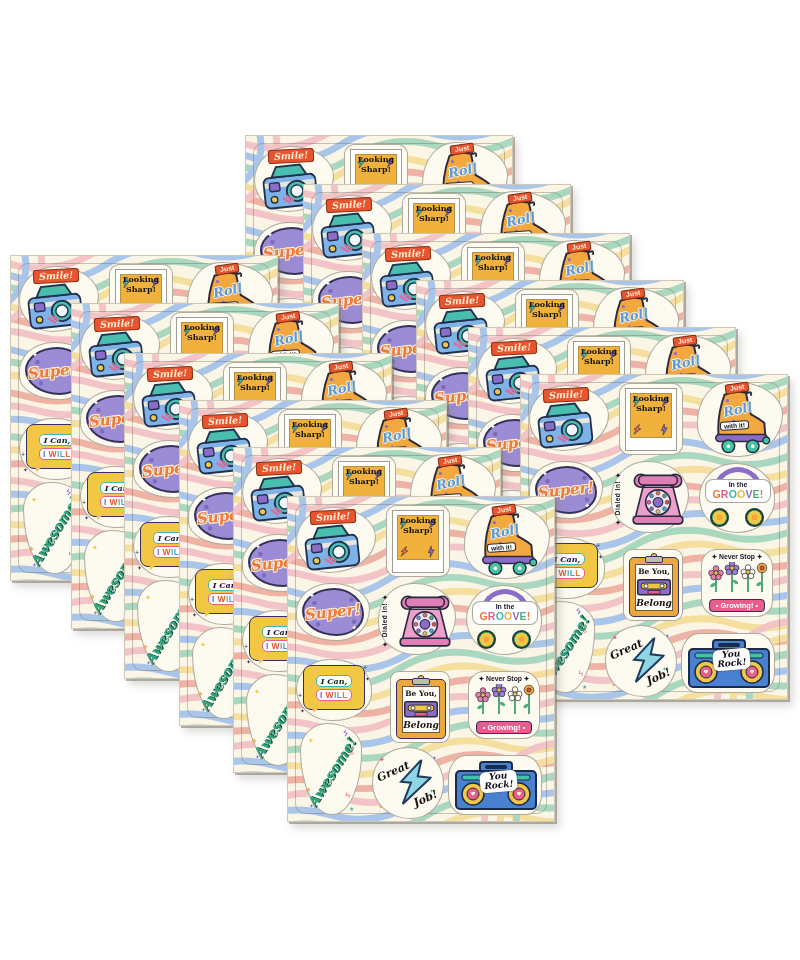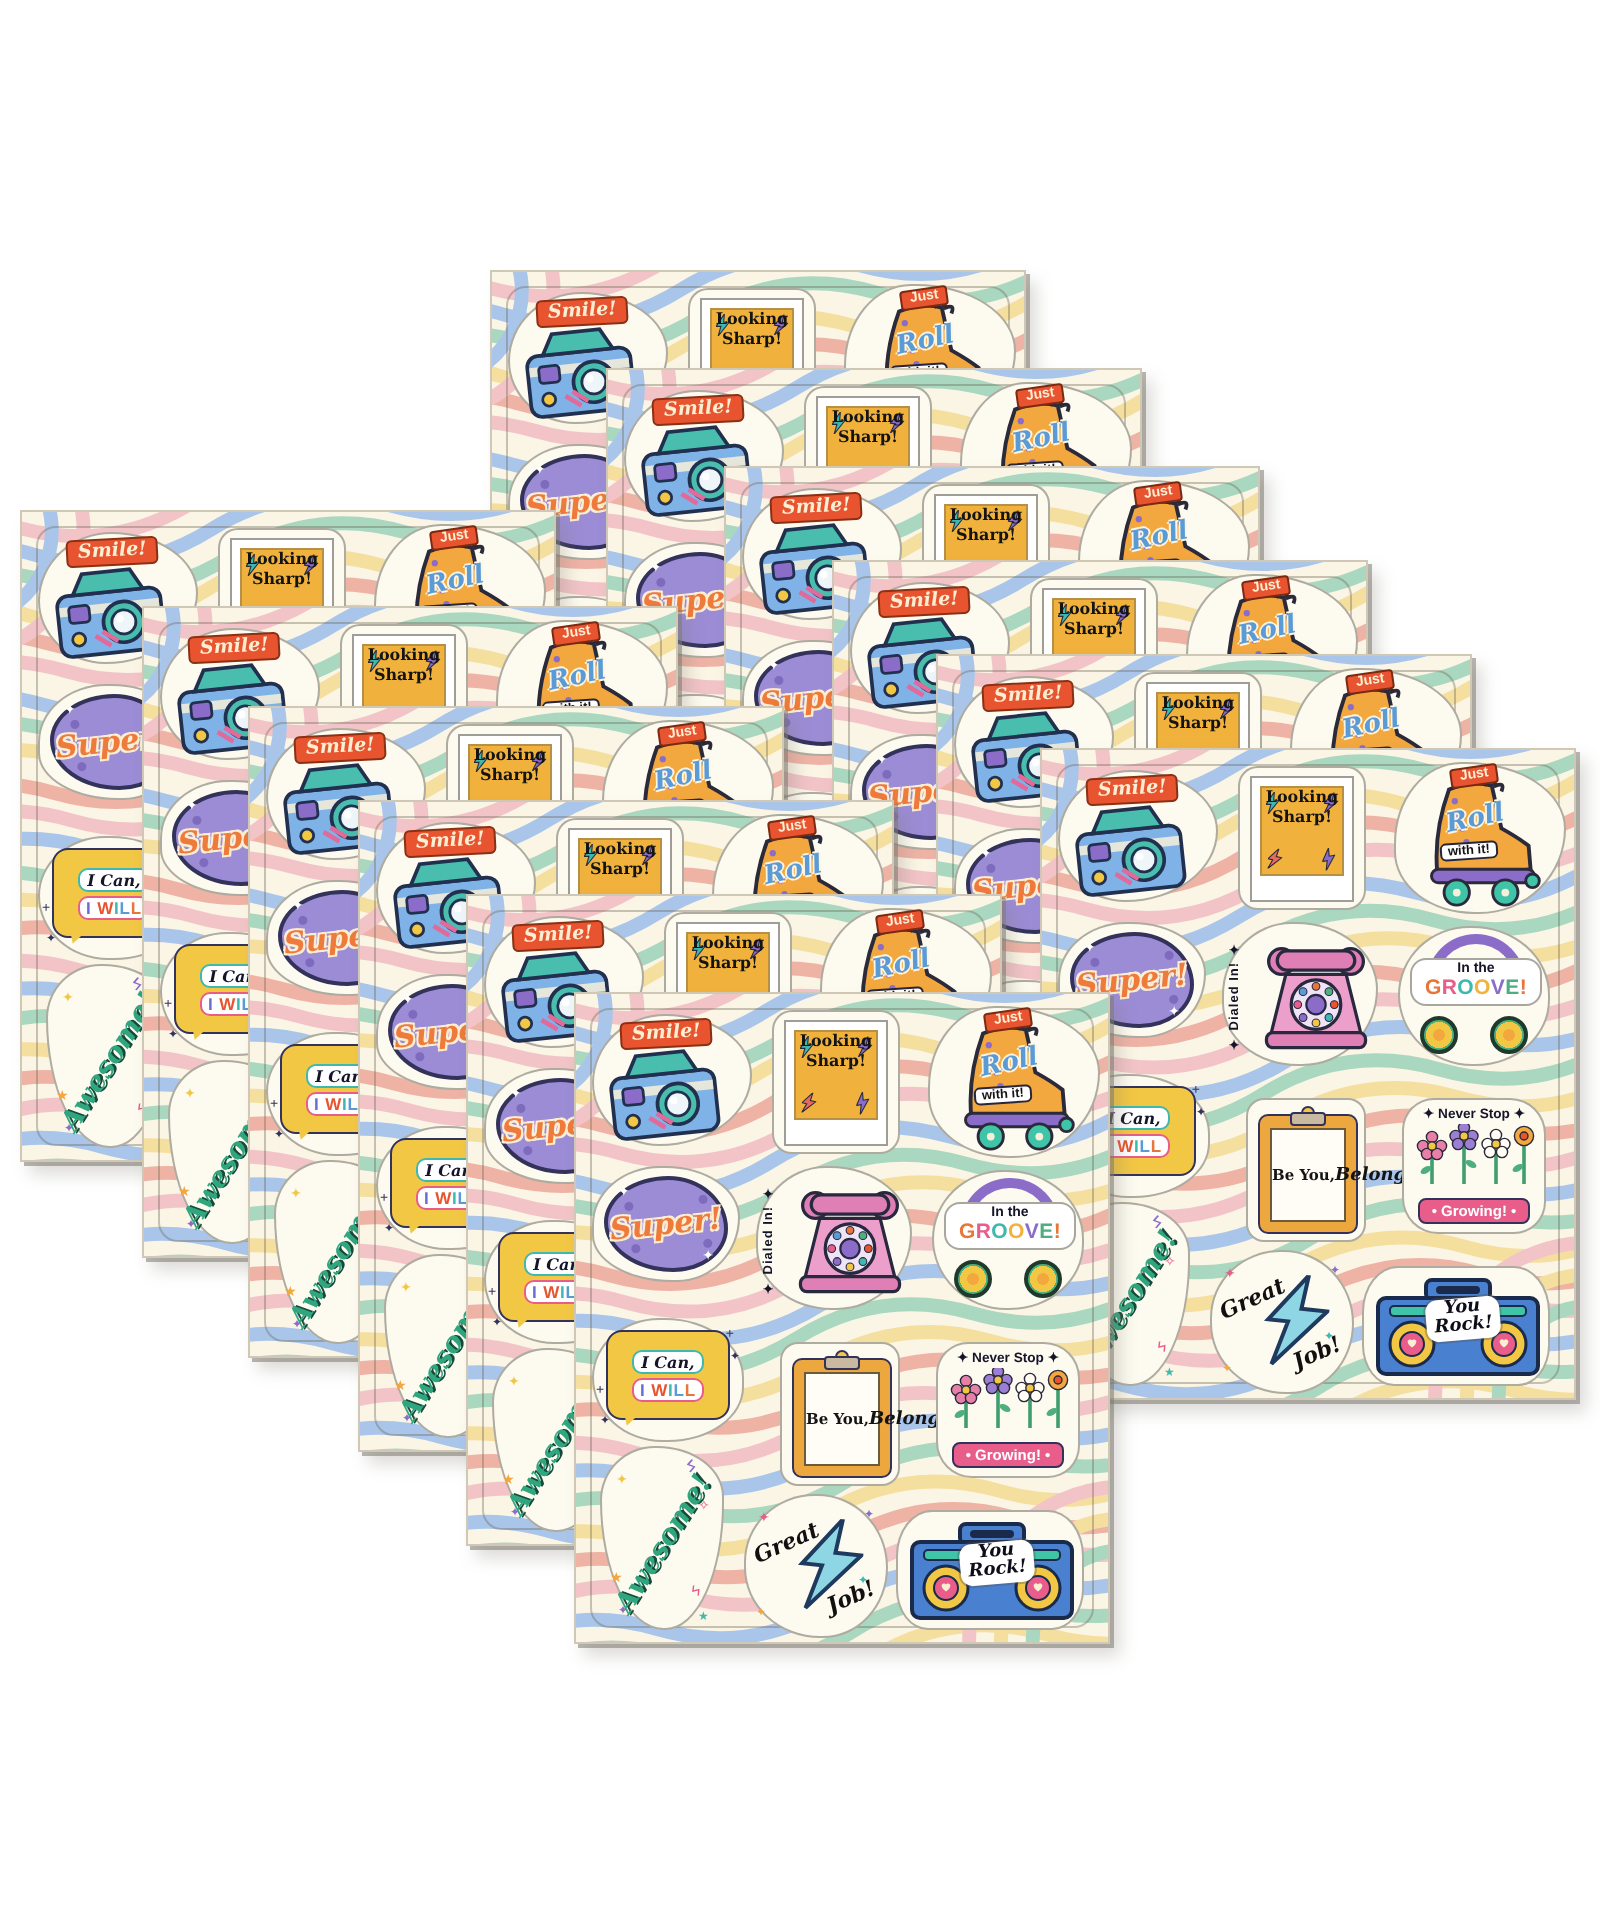--- a/index.html
+++ b/index.html
@@ -110,21 +110,21 @@
 
   
   .b-beyou{left:102px;top:174px;width:60px;height:72px;border-radius:9px;}
   .clip{position:absolute;left:5px;top:7px;width:50px;height:60px;background:#ECA73F;
     border:1.5px solid #33325A;border-radius:5px;box-sizing:border-box;}
   .clip-hole{position:absolute;left:50%;top:-5px;transform:translateX(-50%);width:5px;height:5px;
     background:var(--yellow);border:1px solid #33325A;border-radius:50%;}
   .clip-top{position:absolute;left:50%;top:-2px;transform:translateX(-50%);width:16px;height:5px;
     background:#C9B9A0;border:1px solid #33325A;border-radius:2px;}
   .paper{position:absolute;left:5px;top:6px;right:5px;bottom:5px;background:#FFFDF6;
-    border:1px solid #6B5B3A;display:flex;flex-direction:row;align-items:center;
+    border:1px solid #6B5B3A;display:flex;flex-direction:column;align-items:center;
     justify-content:space-evenly;}
   .beyou-l1{font:700 7.5px "DejaVu Serif",serif;color:#141414;white-space:nowrap;}
   .cassette{width:34px;height:17px;}
   .beyou-l2{font:italic 700 9px "DejaVu Serif",serif;color:#141414;white-space:nowrap;}
 
   
   .b-never{left:180px;top:174px;width:72px;height:68px;border-radius:16px 18px 16px 18px;}
   .never-l1{position:absolute;top:3px;left:0;right:0;text-align:center;
     font:800 6.8px "Liberation Sans",sans-serif;color:#15152A;white-space:nowrap;}
   .flowers{position:absolute;left:5px;top:12px;width:62px;height:31px;}

